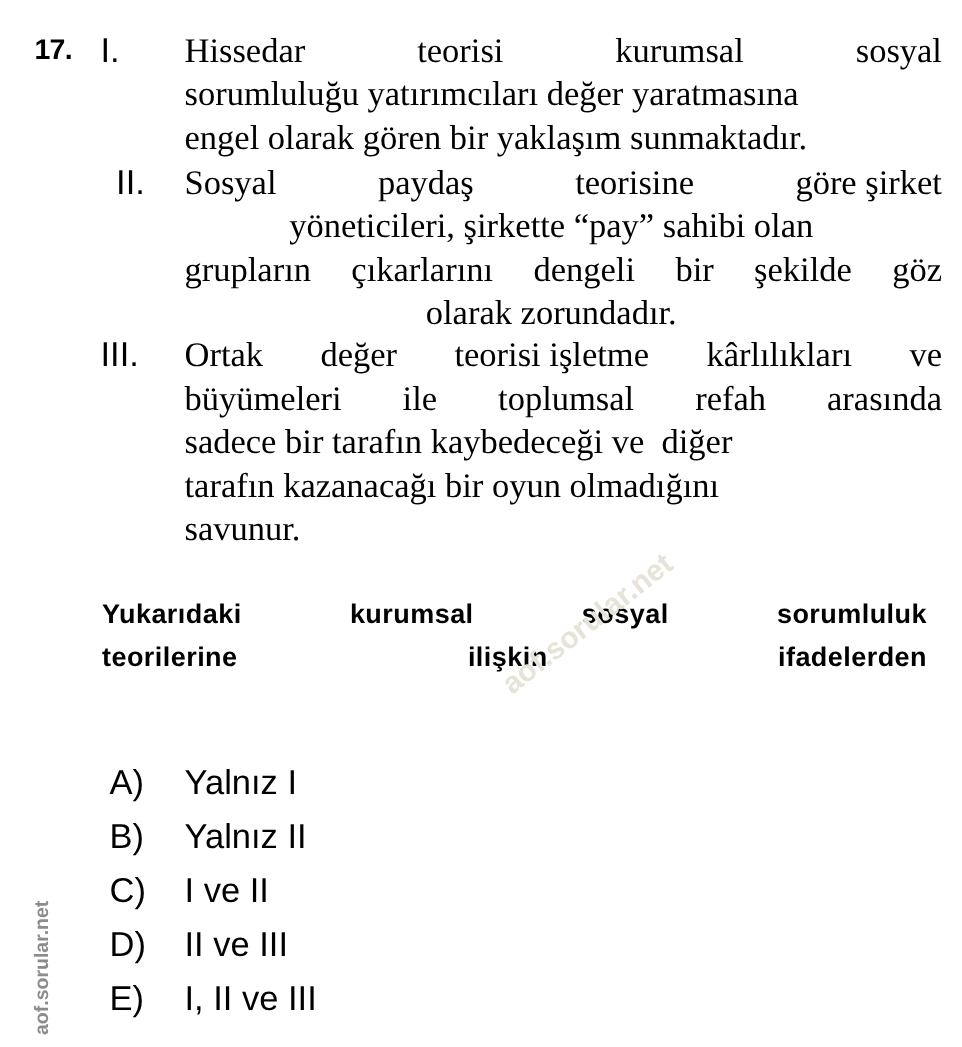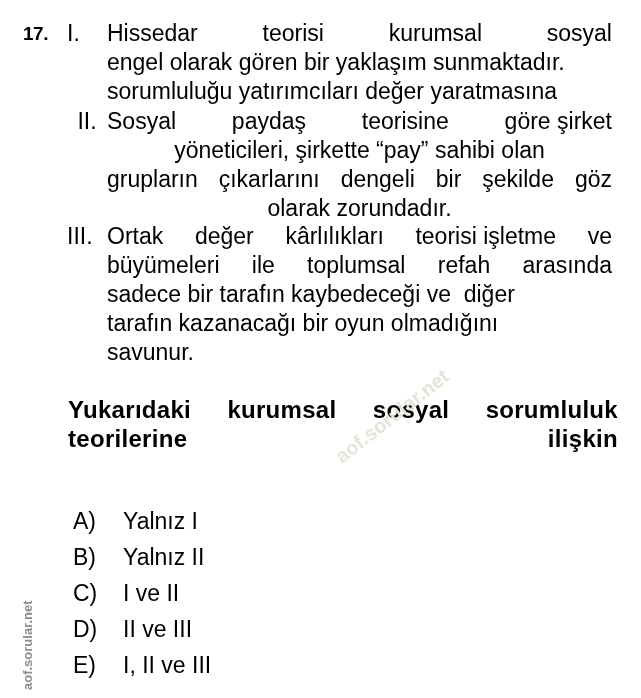--- a/index.html
+++ b/index.html
@@ -31,41 +31,42 @@
       font-size: 23px;
       line-height: 29px;
     }
     .stmt .roman {
       position: absolute;
       left: 0;
       top: 0;
       width: 40px;
     }
     .stmt .body {
-      margin-left: 40px;
+      margin-left: 56px;
+      font-family: Liberation Serif, serif;
     }
     .line {
       display: block;
       white-space: nowrap;
     }
     .just {
       display: flex;
       justify-content: space-between;
       width: 505px;
     }
     #stmt-1 { top: 19px; }
     #stmt-2 { top: 107px; text-align: center; }
     #stmt-3 { top: 222px; }
 
     .question {
       position: absolute;
       left: 68px;
       top: 395px;
       width: 550px;
-      font-size: 24px;
+      font-size: 18px;
       font-weight: bold;
       line-height: 29px;
       letter-spacing: 0.3px;
     }
     .question .just {
       width: 550px;
     }
 
     .options {
       position: absolute;
@@ -113,22 +114,22 @@
 
 <div class="stmt" id="stmt-1">
   <span class="roman">I.</span>
   <div class="body">
     <span class="line just">
       <span>Hissedar</span>
       <span>teorisi</span>
       <span>kurumsal</span>
       <span>sosyal</span>
     </span>
+    <span class="line">sorumluluğu yatırımcıları değer yaratmasına</span>
     <span class="line">engel olarak gören bir yaklaşım sunmaktadır.</span>
-    <span class="line">sorumluluğu yatırımcıları değer yaratmasına</span>
   </div>
 </div>
 
 <div class="stmt" id="stmt-2">
   <span class="roman">II.</span>
   <div class="body">
     <span class="line just">
       <span>Sosyal</span>
       <span>paydaş</span>
       <span>teorisine</span>
@@ -146,22 +147,22 @@
     <span class="line">olarak zorundadır.</span>
   </div>
 </div>
 
 <div class="stmt" id="stmt-3">
   <span class="roman">III.</span>
   <div class="body">
     <span class="line just">
       <span>Ortak</span>
       <span>değer</span>
+      <span>teorisi işletme</span>
       <span>kârlılıkları</span>
-      <span>teorisi işletme</span>
       <span>ve</span>
     </span>
     <span class="line just">
       <span>büyümeleri</span>
       <span>ile</span>
       <span>toplumsal</span>
       <span>refah</span>
       <span>arasında</span>
     </span>
     <span class="line" style="white-space: pre;">sadece bir tarafın kaybedeceği ve  diğer</span>
@@ -173,20 +174,21 @@
 <div class="question">
   <span class="line just">
     <span>Yukarıdaki</span>
     <span>kurumsal</span>
     <span>sosyal</span>
     <span>sorumluluk</span>
   </span>
   <span class="line just">
     <span>teorilerine</span>
     <span>ilişkin</span>
+    <span>ifadelerden</span>
   </span>
 </div>
 
 <div class="watermark-diag">aof.sorular.net</div>
 
 <div class="options">
   <div class="option">
     <span class="letter">A)</span>
     <span class="text">Yalnız I</span>
   </div>

